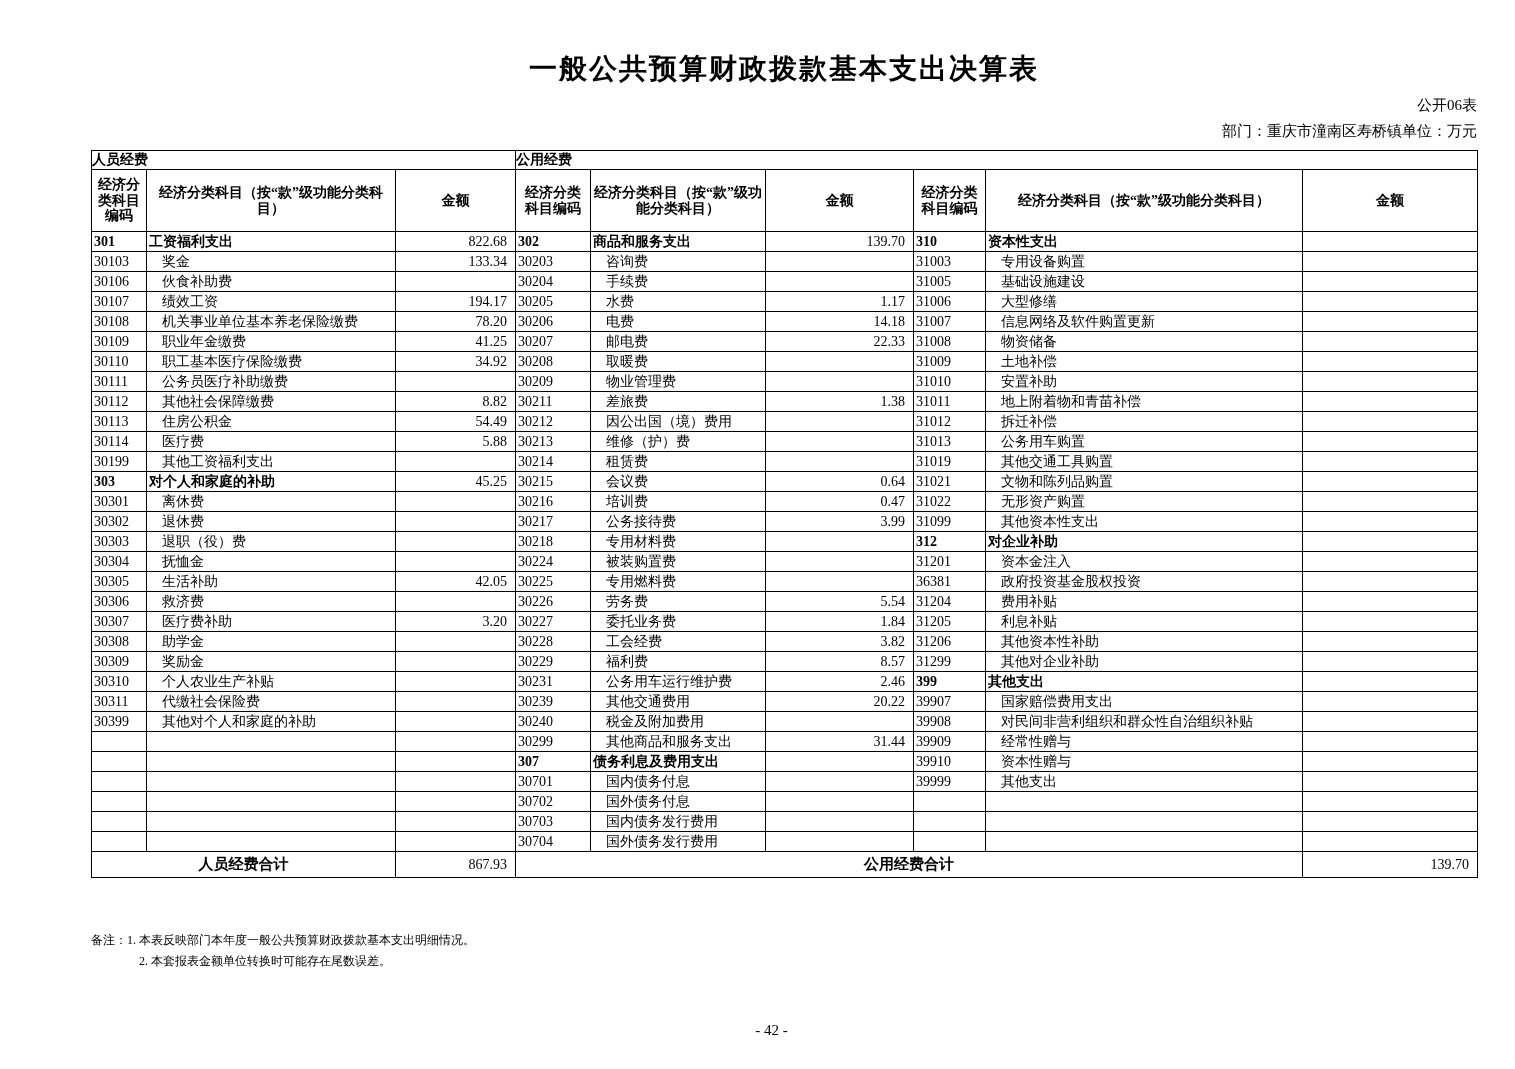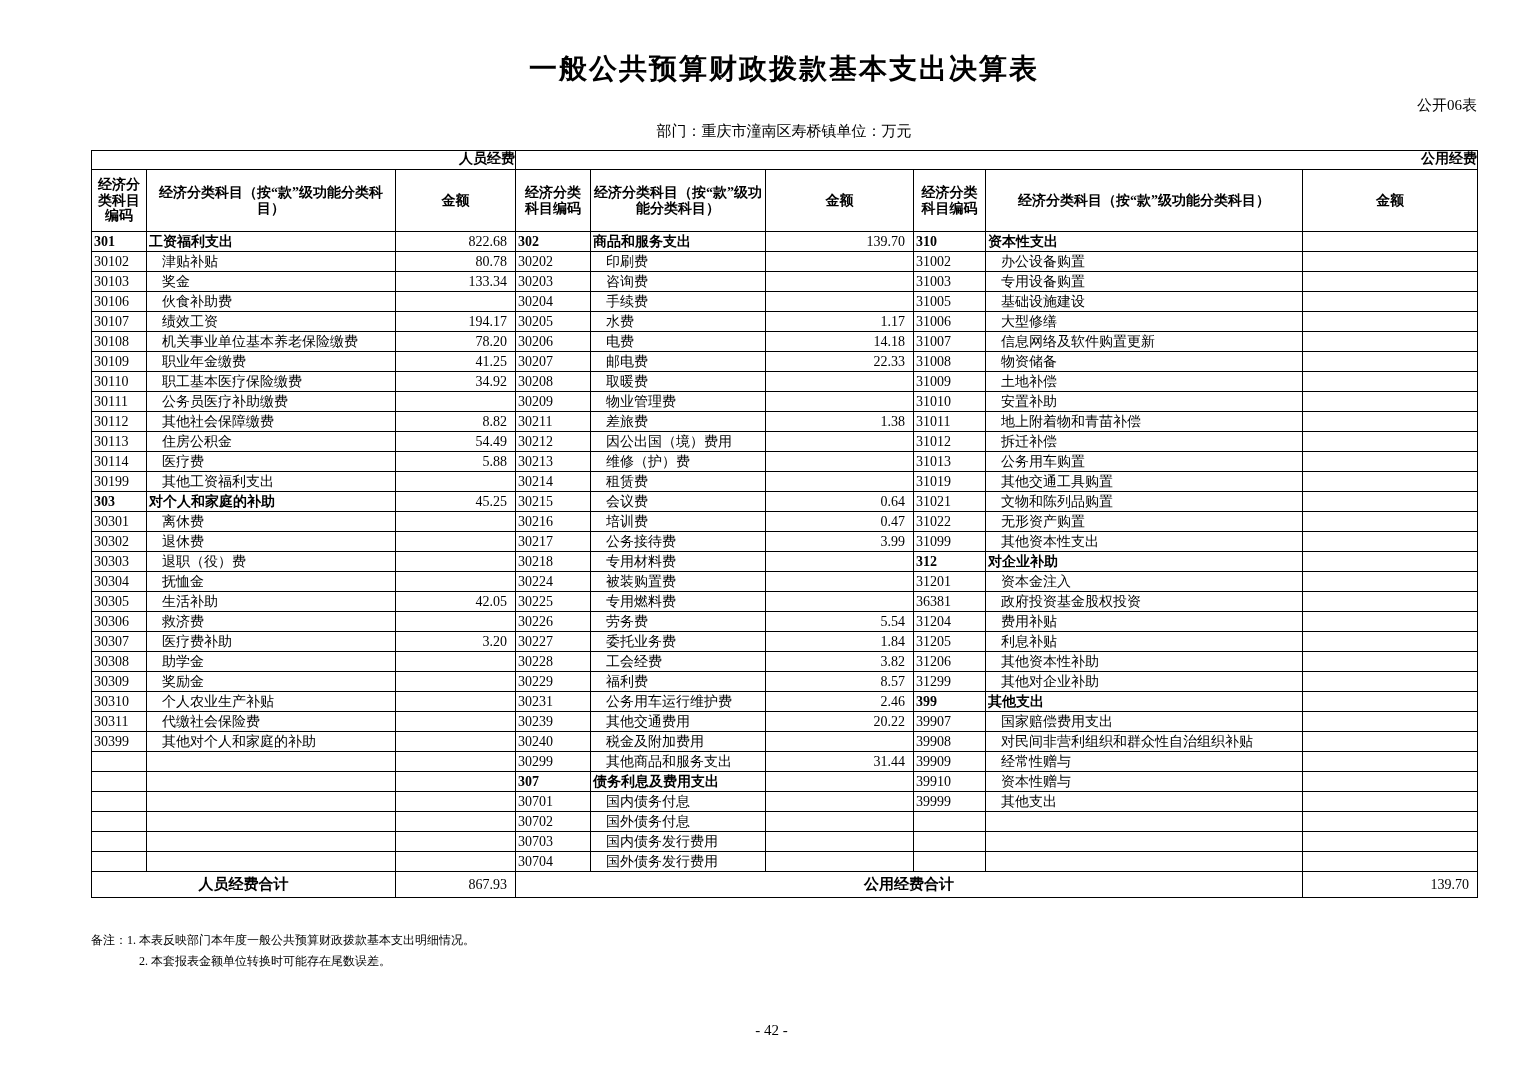--- a/index.html
+++ b/index.html
@@ -14,34 +14,34 @@
   .doc-title {
     position:absolute; top:50px; left:91px; width:1386px;
     text-align:center; font-size:28px; font-weight:bold; letter-spacing:2px;
   }
   .table-no {
     position:absolute; top:96px; left:91px; width:1386px;
     text-align:right; font-size:15px;
   }
   .meta-row {
     position:absolute; top:122px; left:91px; width:1386px;
-    display:flex; justify-content:center; font-size:15px;
+    display:flex; justify-content:flex-end; font-size:15px;
   }
 
   table.fin {
     position:absolute; top:150px; left:91px; width:1386px;
     border-collapse:collapse; table-layout:fixed;
   }
   table.fin th, table.fin td {
     border:1px solid #000;
     font-size:14px; line-height:1.12;
     overflow:hidden;
     vertical-align:middle;
   }
-  thead tr.grp-row th { height:19px; font-weight:bold; text-align:right;font-family:Liberation Mono, monospace; }
+  thead tr.grp-row th { height:19px; font-weight:bold; text-align:left; }
   thead tr.col-row th { height:62px; font-weight:bold; text-align:center; padding:2px 3px; }
   tbody td { height:20px; white-space:nowrap; padding:0 2px; }
   td.code { text-align:left; padding-left:2px; }
   td.subj { text-align:left; }
   td.subj.ind { padding-left:15px; }
   td.hd { font-weight:bold; }
   td.amt { text-align:right; padding-right:8px; }
   tfoot td { height:26px; }
   tfoot td.total-label { font-weight:bold; text-align:center; font-size:15px; }
   tfoot td.amt { font-size:14px; }
@@ -98,31 +98,20 @@
           <td class="subj hd">工资福利支出</td>
           <td class="amt">822.68</td>
           <td class="code hd">302</td>
           <td class="subj hd">商品和服务支出</td>
           <td class="amt">139.70</td>
           <td class="code hd">310</td>
           <td class="subj hd">资本性支出</td>
           <td class="amt"></td>
         </tr>
         <tr>
-          <td class="code">30102</td>
-          <td class="subj ind">津贴补贴</td>
-          <td class="amt">80.78</td>
-          <td class="code">30202</td>
-          <td class="subj ind">印刷费</td>
-          <td class="amt"></td>
-          <td class="code">31002</td>
-          <td class="subj ind">办公设备购置</td>
-          <td class="amt"></td>
-        </tr>
-        <tr>
           <td class="code">30103</td>
           <td class="subj ind">奖金</td>
           <td class="amt">133.34</td>
           <td class="code">30203</td>
           <td class="subj ind">咨询费</td>
           <td class="amt"></td>
           <td class="code">31003</td>
           <td class="subj ind">专用设备购置</td>
           <td class="amt"></td>
         </tr>

